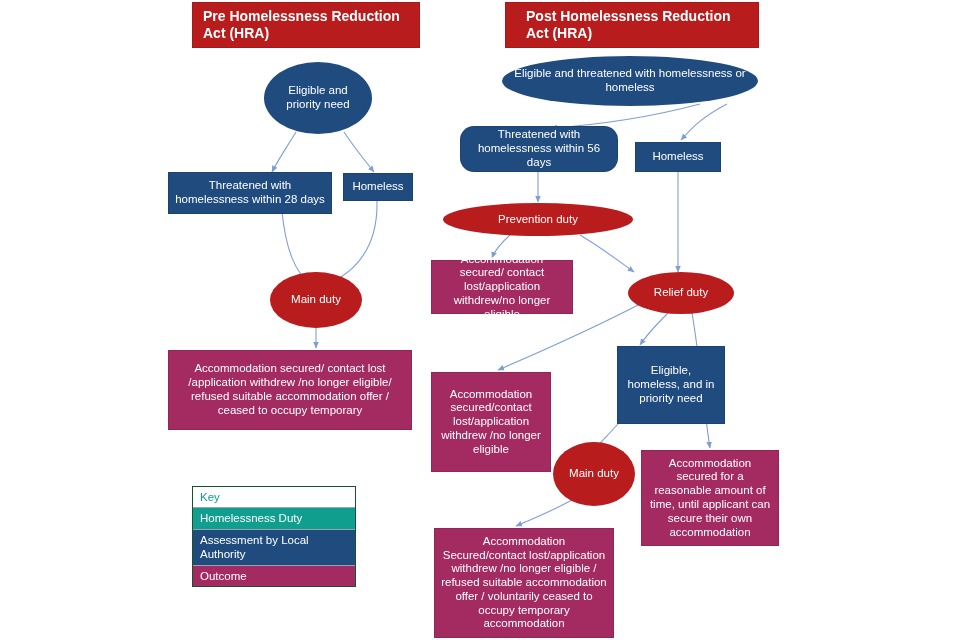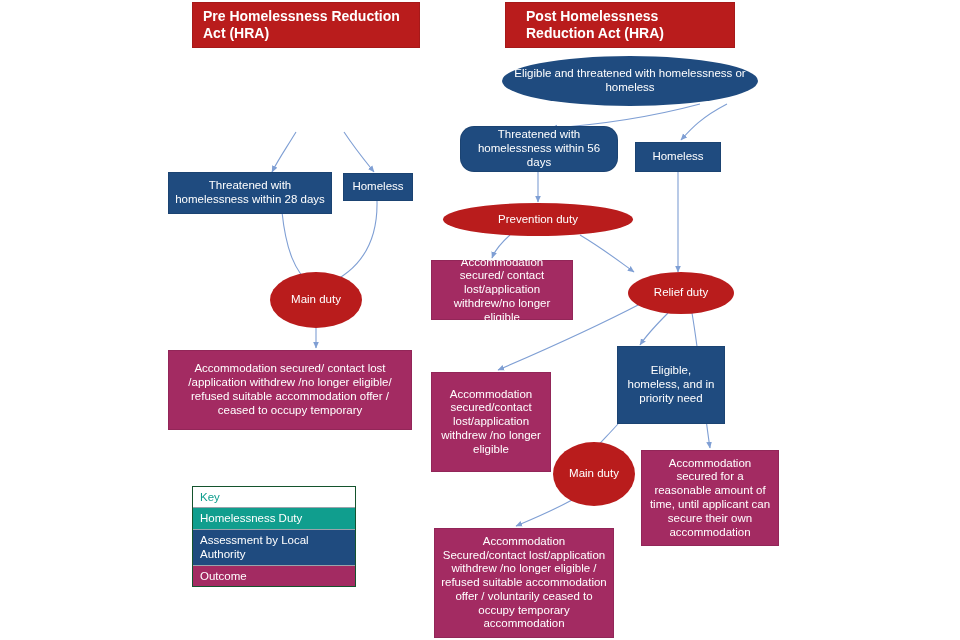--- a/index.html
+++ b/index.html
@@ -64,40 +64,41 @@
 
       <path d="M692,313 C700,360 704,410 710,448"></path>
 
       <path d="M618,424 C608,435 600,443 594,450"></path>
 
       <path d="M572,500 C550,512 530,520 516,526"></path>
     </g>
   </svg>
 
   <div class="node rect teal title" style="left:192px;top:2px;width:228px;height:46px;">Pre Homelessness Reduction Act (HRA)</div>
-  <div class="node rect teal title" style="left:505px;top:2px;width:230px;height:46px;padding-left:20px;">Post Homelessness Reduction Act (HRA)</div>
+  <div class="node rect teal title" style="left:505px;top:2px;width:254px;height:46px;padding-left:20px;">Post Homelessness Reduction Act (HRA)</div>
 
+  <div class="node ellipse navy boxtext" style="left:264px;top:62px;width:108px;height:72px;">Eligible and priority need</div>
 
   <div class="node rect navy boxtext" style="left:168px;top:172px;width:164px;height:42px;">Threatened with homelessness within 28 days</div>
 
   <div class="node rect navy boxtext" style="left:343px;top:173px;width:70px;height:28px;">Homeless</div>
 
   <div class="node ellipse teal boxtext" style="left:270px;top:272px;width:92px;height:56px;">Main duty</div>
 
   <div class="node rect magenta boxtext" style="left:168px;top:350px;width:244px;height:80px;">Accommodation secured/ contact lost /application withdrew /no longer eligible/ refused suitable accommodation offer / ceased to occupy temporary</div>
 
   <div class="node ellipse navy boxtext" style="left:502px;top:56px;width:256px;height:50px;">Eligible and threatened with homelessness or homeless</div>
 
   <div class="node rect navy boxtext" style="left:460px;top:126px;width:158px;height:46px;border-radius:14px;">Threatened with homelessness within 56 days</div>
 
   <div class="node rect navy boxtext" style="left:635px;top:142px;width:86px;height:30px;">Homeless</div>
 
   <div class="node ellipse teal boxtext" style="left:443px;top:203px;width:190px;height:33px;">Prevention duty</div>
 
-  <div class="node rect magenta boxtext" style="left:431px;top:260px;width:142px;height:60px;">Accommodation secured/ contact lost/application withdrew/no longer eligible</div>
+  <div class="node rect magenta boxtext" style="left:431px;top:260px;width:142px;height:54px;">Accommodation secured/ contact lost/application withdrew/no longer eligible</div>
 
   <div class="node ellipse teal boxtext" style="left:628px;top:272px;width:106px;height:42px;">Relief duty</div>
 
   <div class="node rect magenta boxtext" style="left:431px;top:372px;width:120px;height:100px;">Accommodation secured/contact lost/application withdrew /no longer eligible</div>
 
   <div class="node rect navy boxtext" style="left:571px;top:346px;width:108px;height:78px;margin-left:46px;">Eligible, homeless, and in priority need</div>
 
   <div class="node ellipse teal boxtext" style="left:553px;top:442px;width:82px;height:64px;">Main duty</div>
 
   <div class="node rect magenta boxtext" style="left:434px;top:528px;width:180px;height:110px;">Accommodation Secured/contact lost/application withdrew /no longer eligible / refused suitable accommodation offer / voluntarily ceased to occupy temporary accommodation</div>

